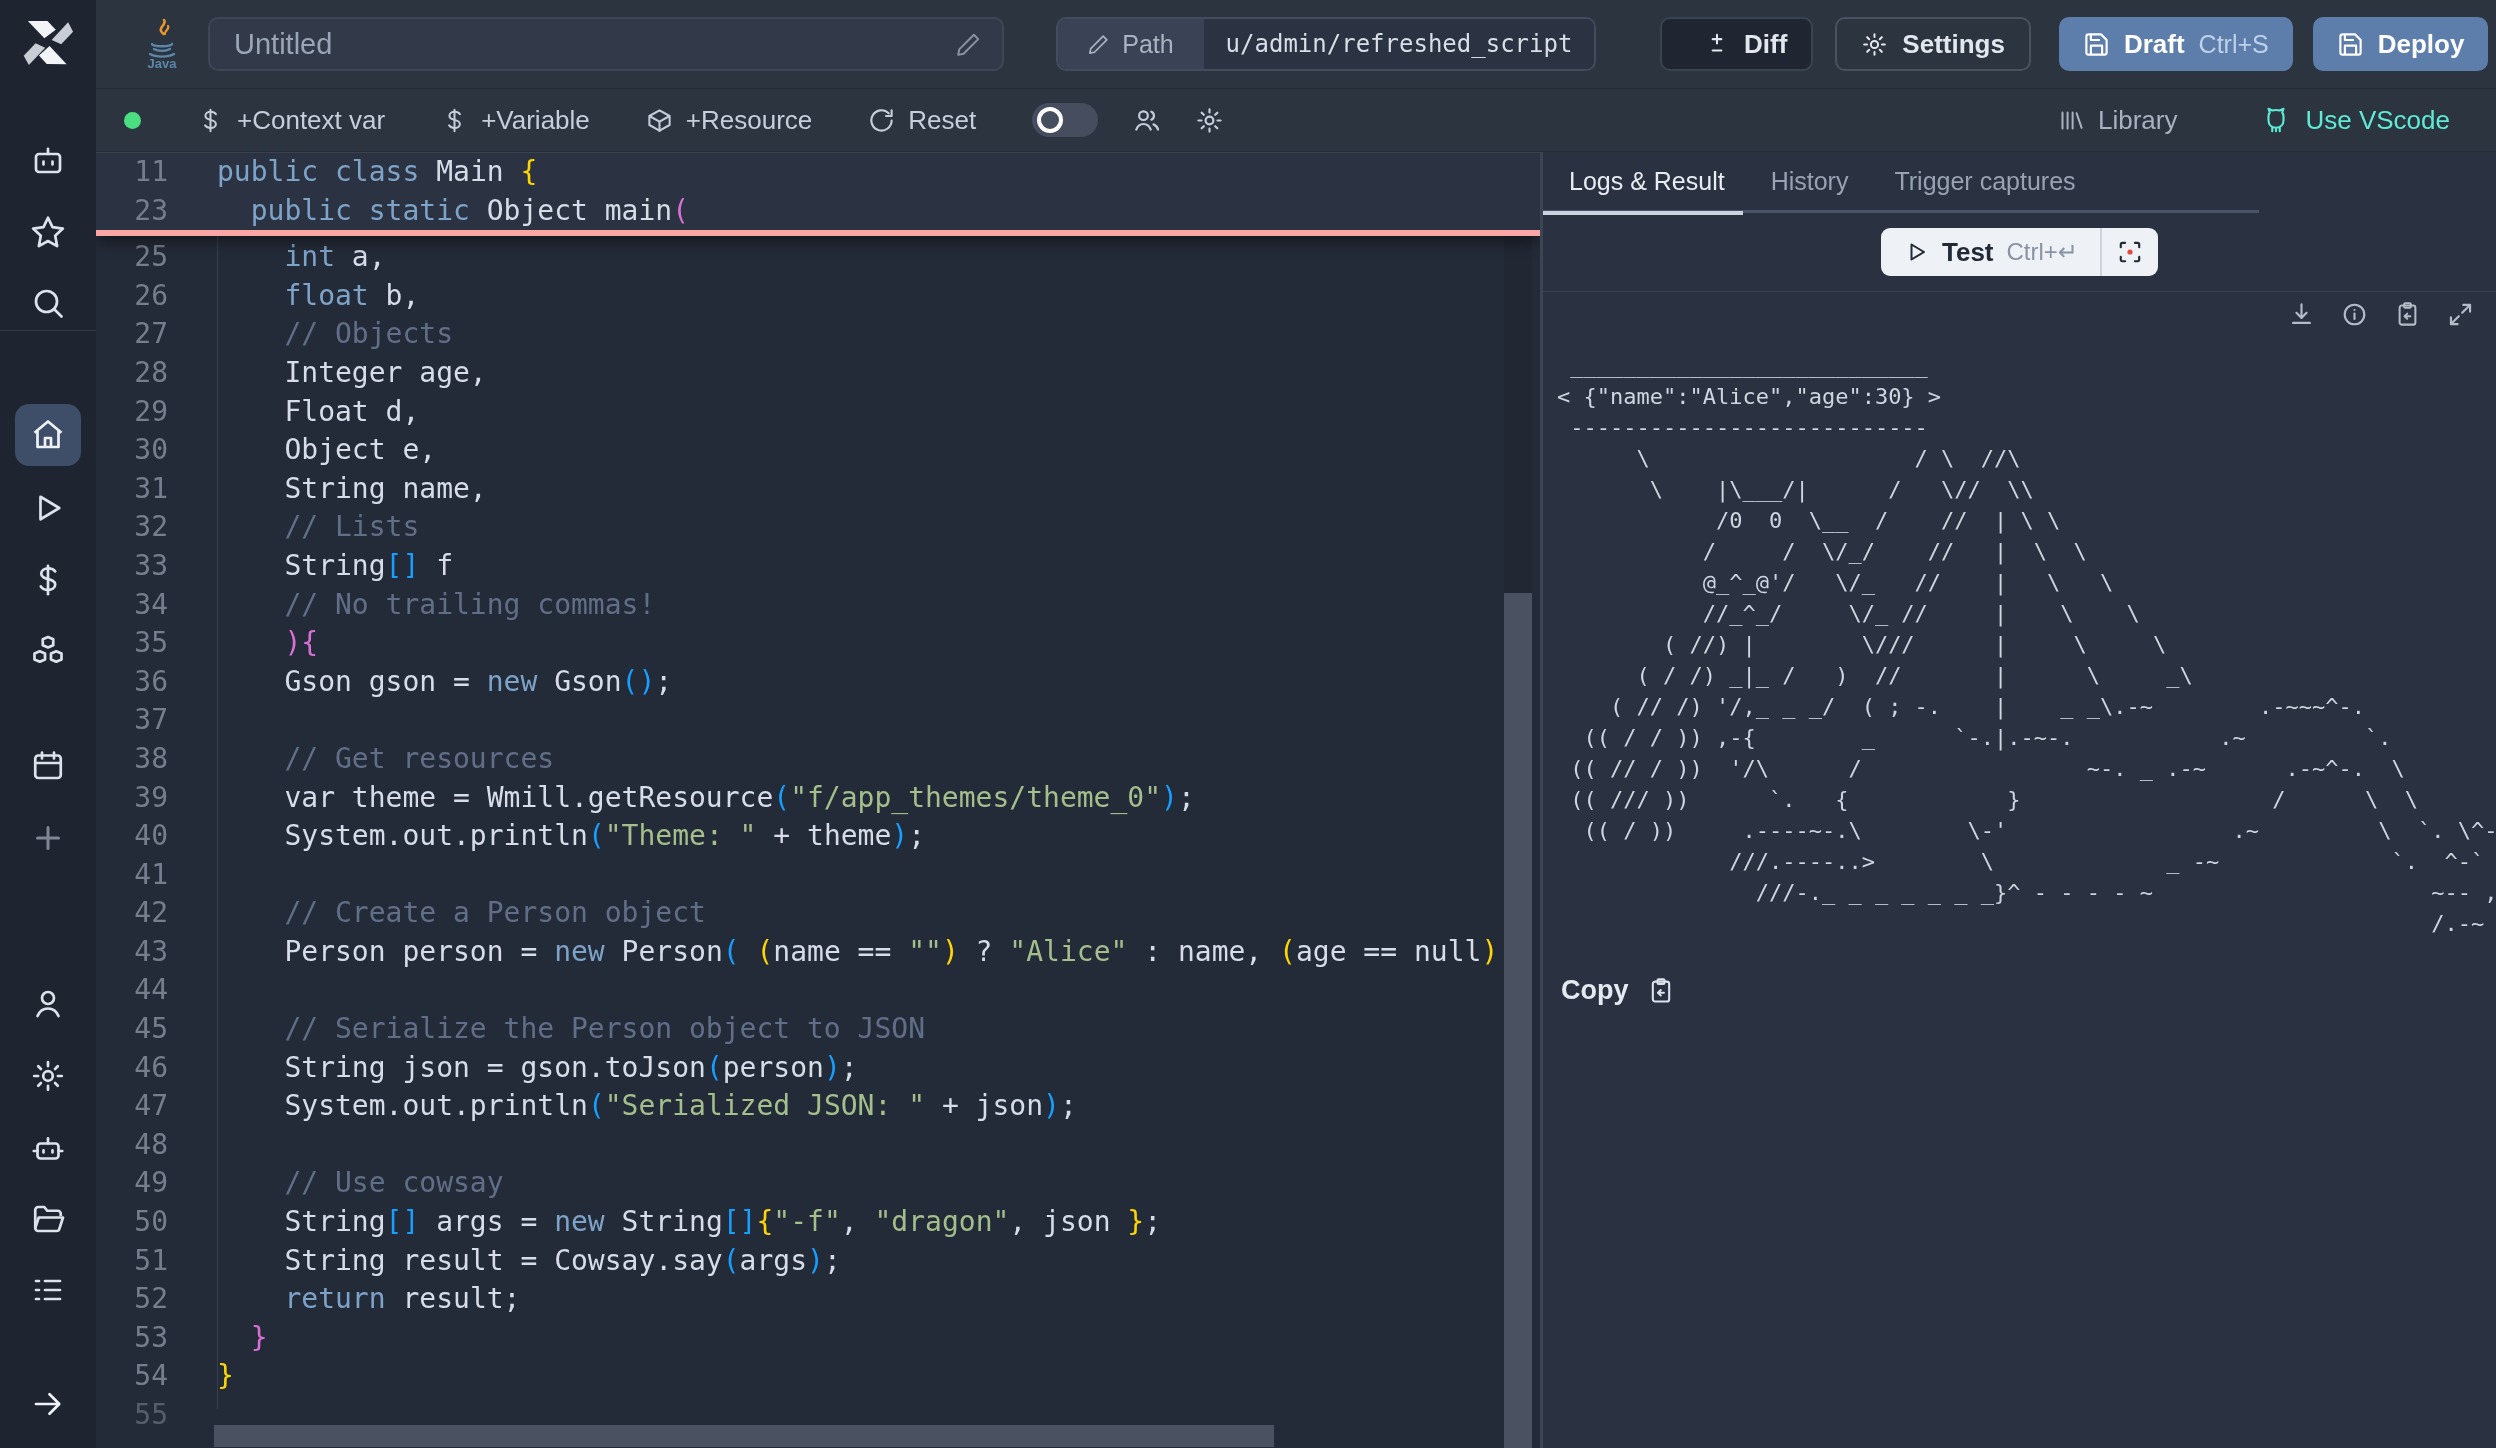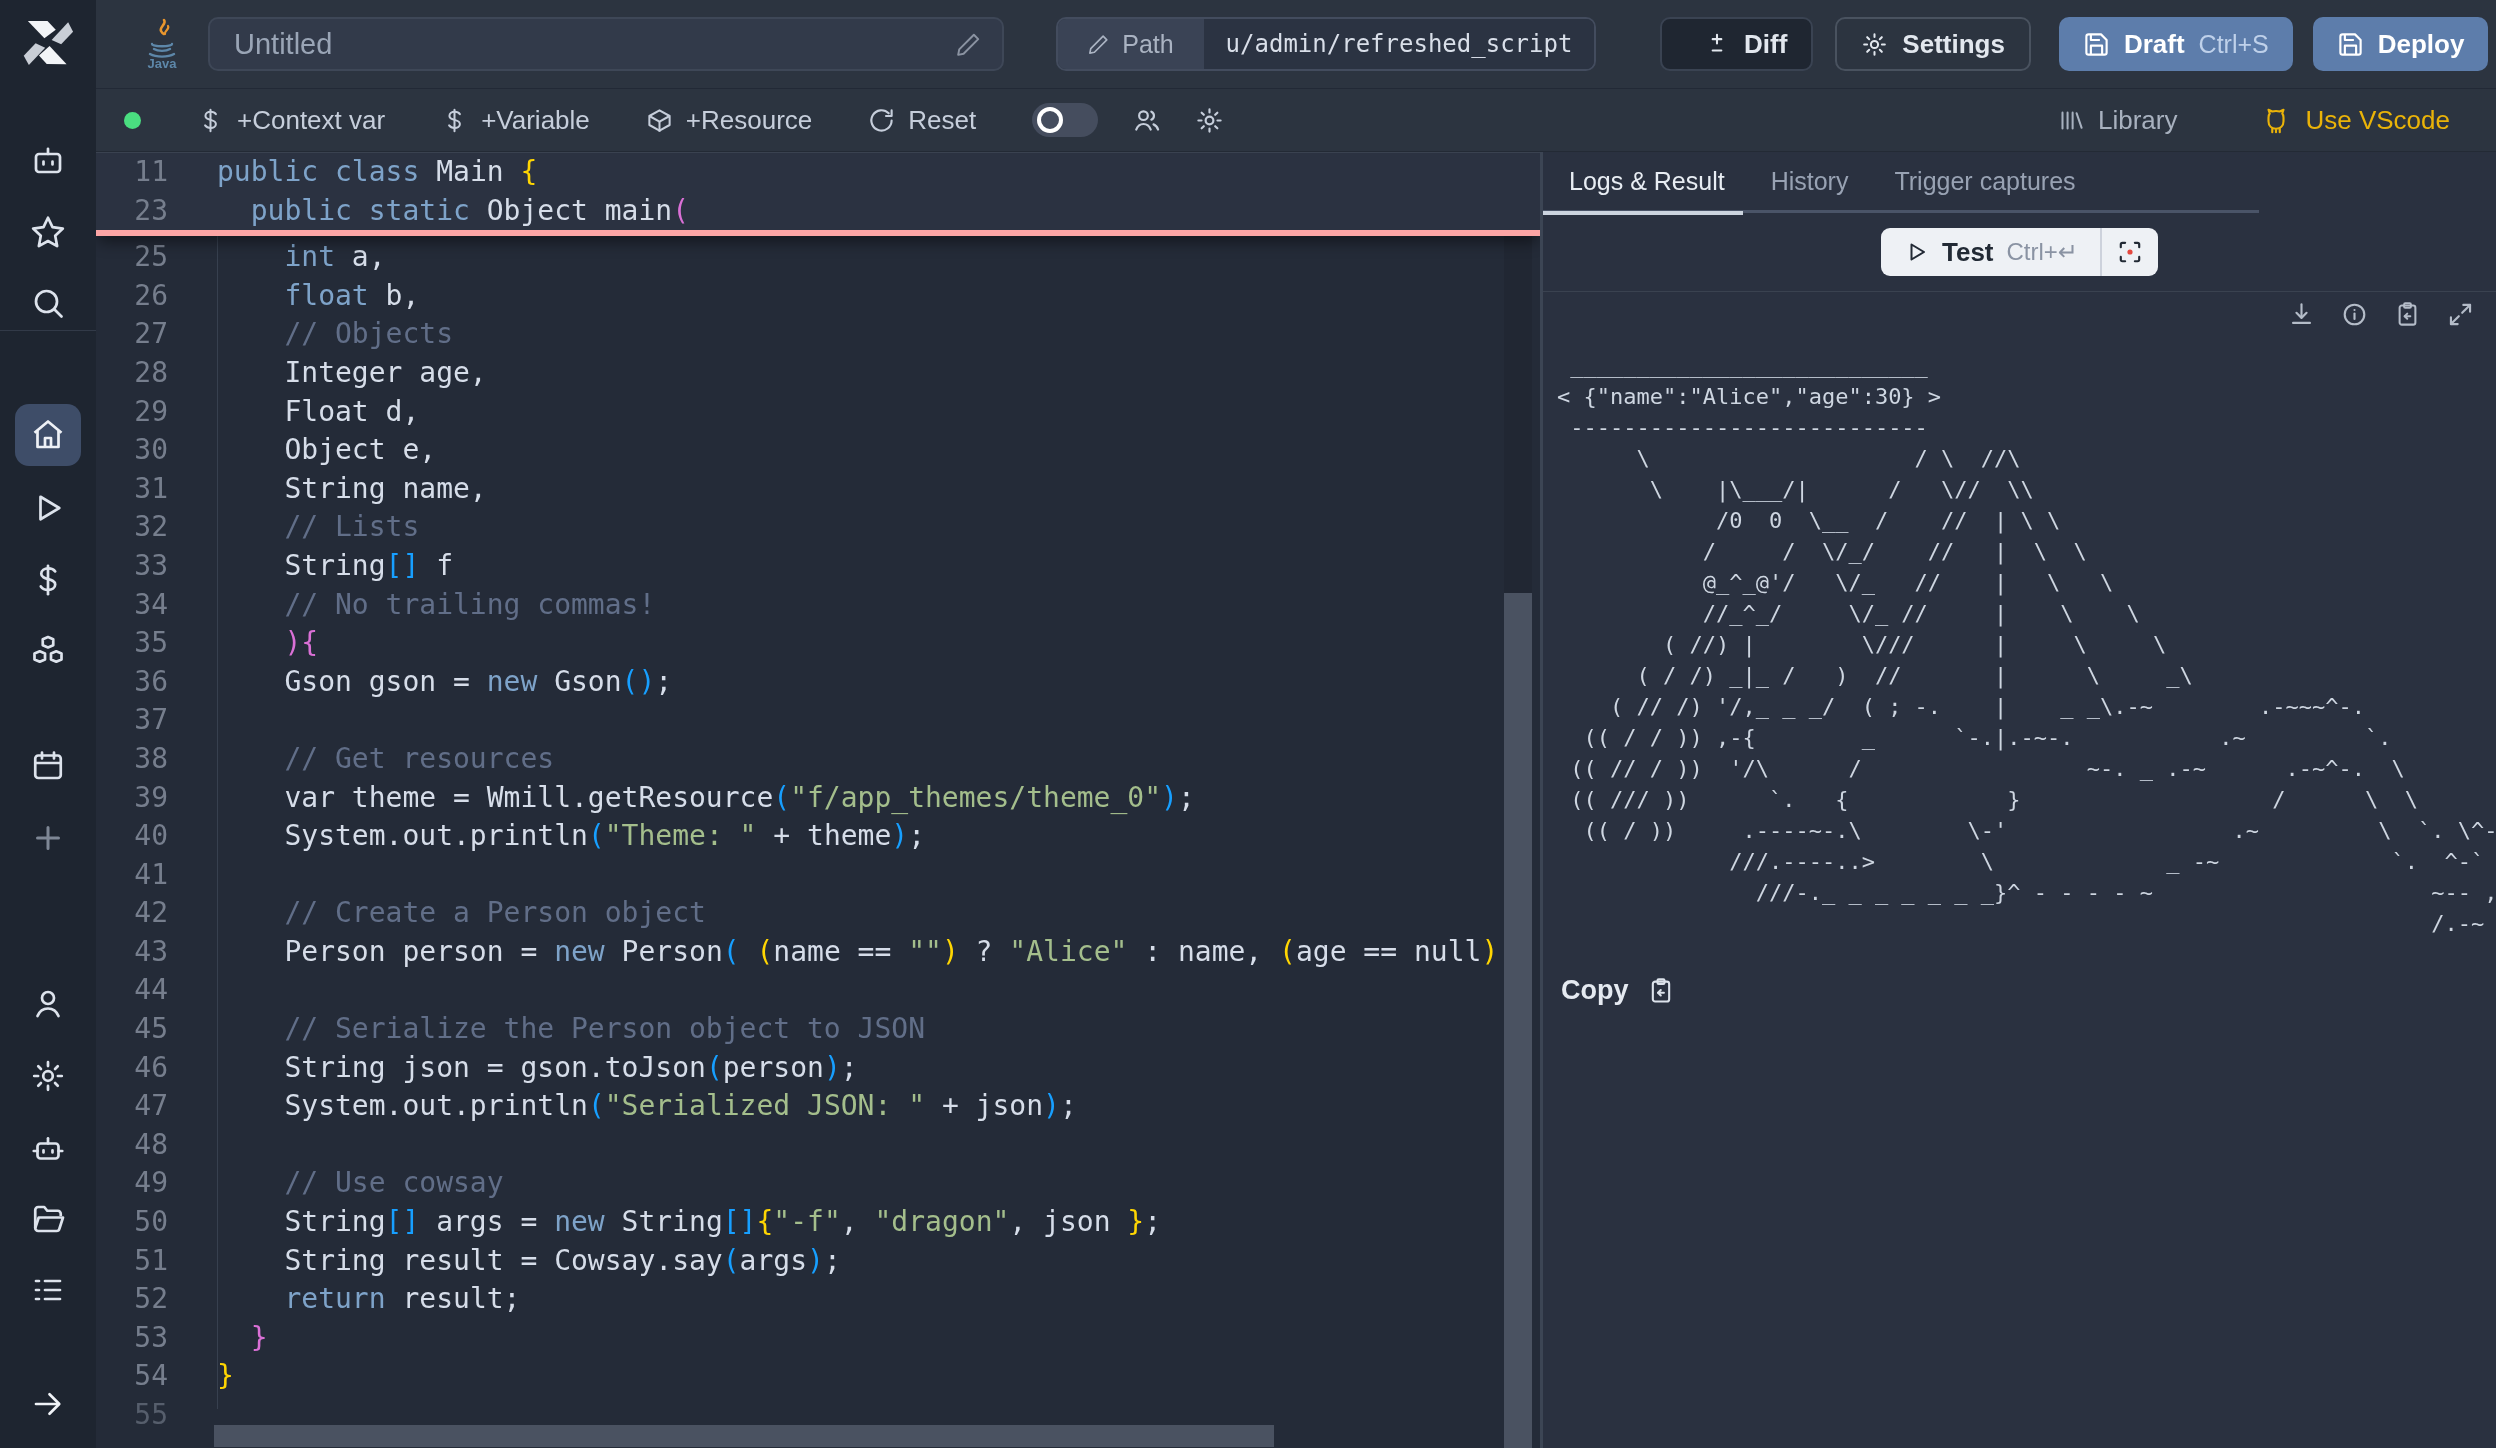--- a/index.html
+++ b/index.html
@@ -43,21 +43,21 @@
   #lsp-dot{width:17px;height:17px;border-radius:50%;background:#4ade80;margin-left:28px;flex:none;}
   .tool-item{display:flex;align-items:center;gap:13px;color:#c6cedb;font-size:26px;margin-left:56px;cursor:pointer;}
   .tool-item svg{width:27px;height:27px;}
   #collab-toggle{margin-left:56px;width:66px;height:34px;border-radius:17px;background:#454d5e;position:relative;cursor:pointer;}
   #collab-toggle .knob{position:absolute;left:5px;top:4px;width:26px;height:26px;border-radius:50%;
                        border:4px solid #fff;box-sizing:border-box;}
   .tool-icon{margin-left:34px;color:#c6cedb;cursor:pointer;}
   .tool-icon svg{width:29px;height:29px;}
   #toolbar .spacer{flex:1;}
   #lib-item{display:flex;align-items:center;gap:13px;color:#a8b1bf;font-size:26px;cursor:pointer;}
-  #vscode-item{display:flex;align-items:flex-end;gap:14px;color:#eab308;font-size:26px;margin-left:84px;
+  #vscode-item{display:flex;align-items:center;gap:14px;color:#5eead4;font-size:26px;margin-left:84px;
                margin-right:46px;cursor:pointer;font-weight:500;}
 
   
   #editor{position:absolute;left:96px;top:152px;width:1444px;height:1296px;background:#242b38;overflow:hidden;
           border-top:1px solid #3a4250;}
   #sticky{position:relative;background:#2b3241;border-bottom:6px solid #fca5a5;
           box-shadow:0 8px 14px -2px rgba(0,0,0,.45);z-index:3;}
   .cl{height:38.6px;line-height:38.6px;font-family:"DejaVu Sans Mono",monospace;font-size:28px;white-space:pre;}
   .ln{display:inline-block;width:72px;text-align:right;color:#767e8d;}
   .ln.dim{color:#565e6c;}

